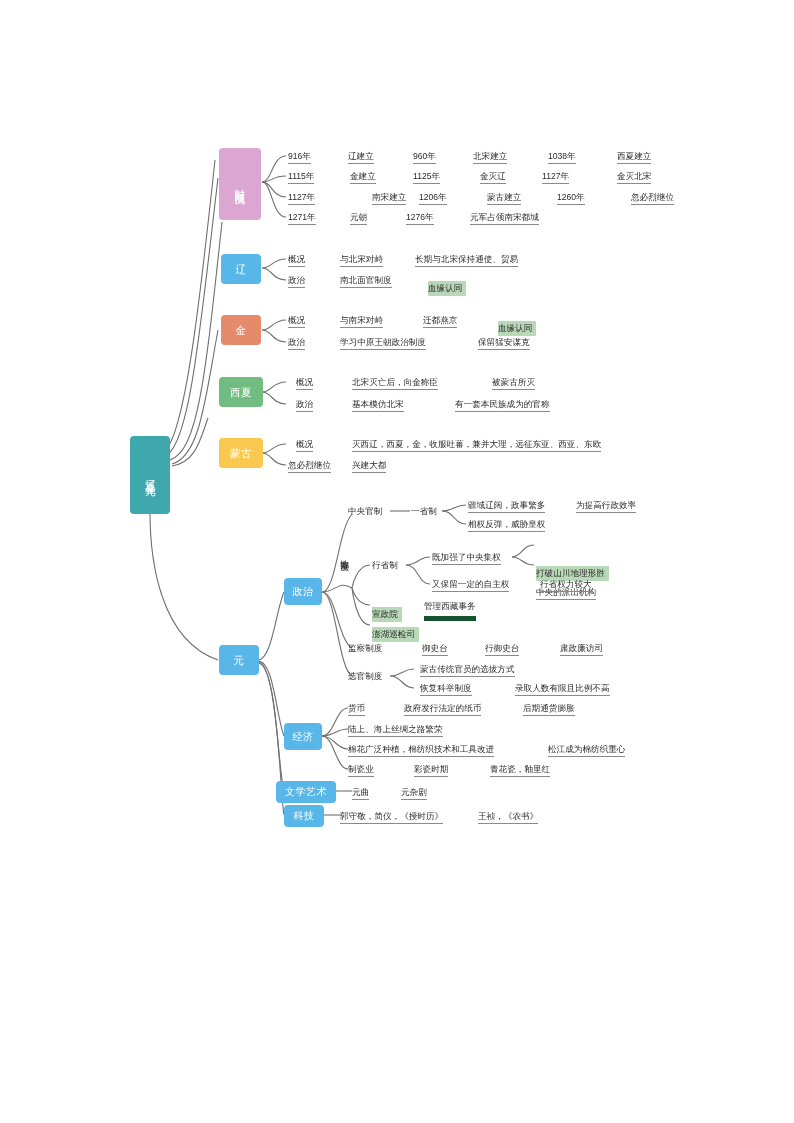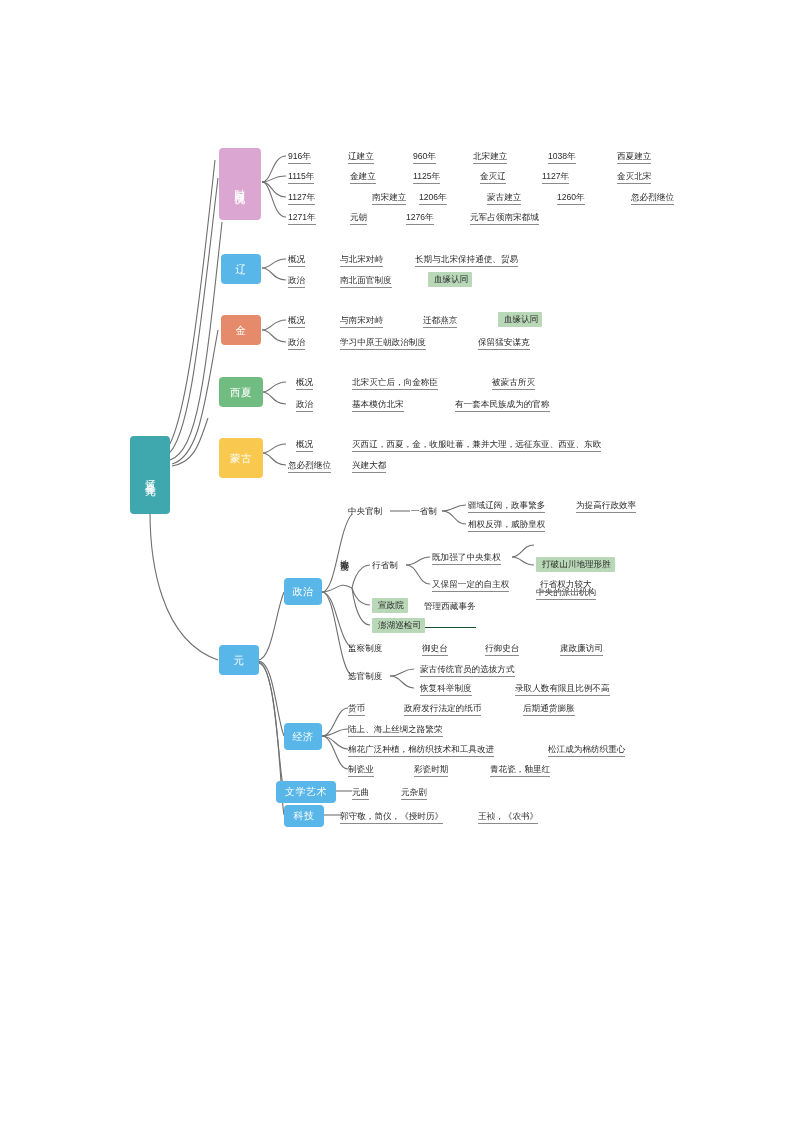--- a/index.html
+++ b/index.html
@@ -48,22 +48,23 @@
     color: #2b2b2b;
     font-size: 8.6px;
     border-bottom: 1px solid #8a8a8a;
     padding-bottom: 1px;
     line-height: 12px;
     z-index: 2;
   }
   .leaf.hl {
     background: #b9d8b7;
     border-bottom: none;
-    padding: 1px 4px 2px 6px;
+    padding: 1px 4px 2px 0;
     border-radius: 1px;
+    margin-top: 9px;
   }
   .plain {
     position: absolute;
     white-space: nowrap;
     color: #2b2b2b;
     font-size: 8.6px;
     line-height: 12px;
     z-index: 2;
   }
   .plain.vstack {
@@ -203,21 +204,21 @@
   <div class="node" style="left:219px; top:377px; width:44px; height:30px; background:#71bd81; font-size:10.5px;">
     <span>西夏</span>
   </div>
   <div class="leaf" style="left:296px; top:376px;">概况</div>
   <div class="leaf" style="left:352px; top:376px;">北宋灭亡后，向金称臣</div>
   <div class="leaf" style="left:492px; top:376px;">被蒙古所灭</div>
   <div class="leaf" style="left:296px; top:398px;">政治</div>
   <div class="leaf" style="left:352px; top:398px;">基本模仿北宋</div>
   <div class="leaf" style="left:455px; top:398px;">有一套本民族成为的官称</div>
 
-  <div class="node" style="left:219px; top:438px; width:44px; height:40px; background:#f9c84f; font-size:10.5px;">
+  <div class="node" style="left:219px; top:438px; width:44px; height:30px; background:#f9c84f; font-size:10.5px;">
     <span>蒙古</span>
   </div>
   <div class="leaf" style="left:296px; top:438px;">概况</div>
   <div class="leaf" style="left:352px; top:438px;">灭西辽，西夏，金，收服吐蕃，兼并大理，远征东亚、西亚、东欧</div>
   <div class="leaf" style="left:288px; top:459px;">忽必烈继位</div>
   <div class="leaf" style="left:352px; top:459px;">兴建大都</div>
 
   <div class="node" style="left:219px; top:645px; width:40px; height:30px; background:#58b6e8; font-size:10.5px;">
     <span>元</span>
   </div>
@@ -235,21 +236,21 @@
   <div class="plain vstack" style="left:339px; top:552px; height:58px;">地方制度</div>
 
   <div class="plain" style="left:372px; top:559px;">行省制</div>
   <div class="leaf" style="left:432px; top:551px;">既加强了中央集权</div>
   <div class="leaf" style="left:536px; top:539px;margin-top:47px;">中央的派出机构</div>
   <div class="leaf hl" style="left:536px; top:557px;">打破山川地理形胜</div>
   <div class="leaf" style="left:432px; top:578px;">又保留一定的自主权</div>
   <div class="leaf" style="left:540px; top:578px;">行省权力较大</div>
 
   <div class="leaf hl" style="left:372px; top:598px;">宣政院</div>
-  <div class="plain" style="left:424px; top:600px; border-bottom:1px solid #14532d; padding-bottom:15px;">管理西藏事务</div>
+  <div class="plain" style="left:424px; top:600px; border-bottom:5px solid #14532d; padding-bottom:4px;">管理西藏事务</div>
   <div class="leaf hl" style="left:372px; top:618px;">澎湖巡检司</div>
 
   <div class="plain" style="left:348px; top:642px;">监察制度</div>
   <div class="leaf" style="left:422px; top:642px;">御史台</div>
   <div class="leaf" style="left:485px; top:642px;">行御史台</div>
   <div class="leaf" style="left:560px; top:642px;">肃政廉访司</div>
 
   <div class="plain" style="left:348px; top:670px;">选官制度</div>
   <div class="leaf" style="left:420px; top:663px;">蒙古传统官员的选拔方式</div>
   <div class="leaf" style="left:420px; top:682px;">恢复科举制度</div>

